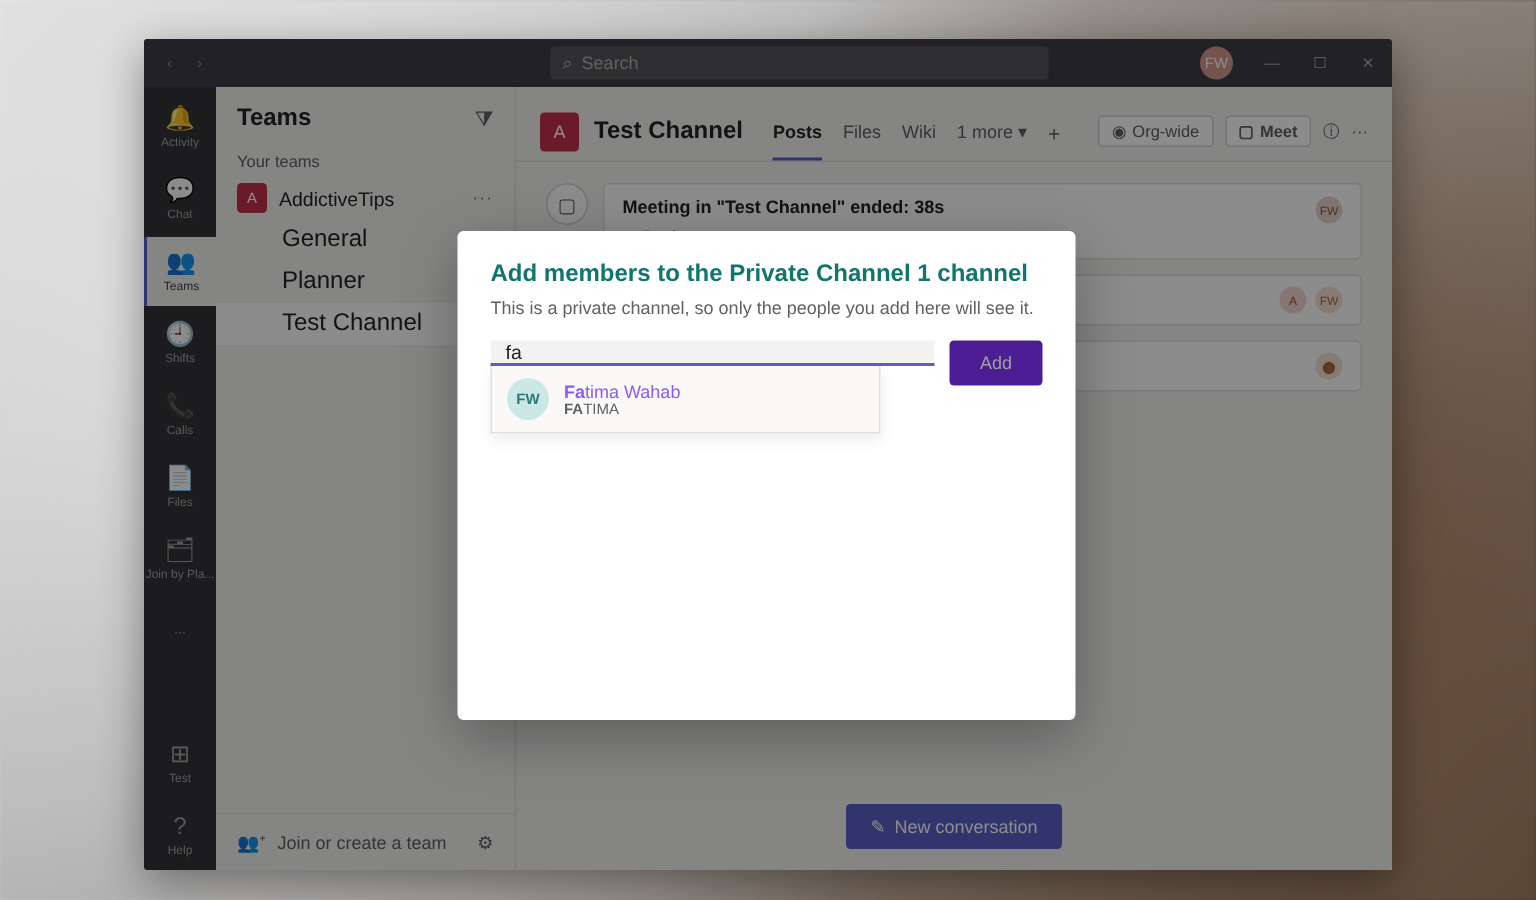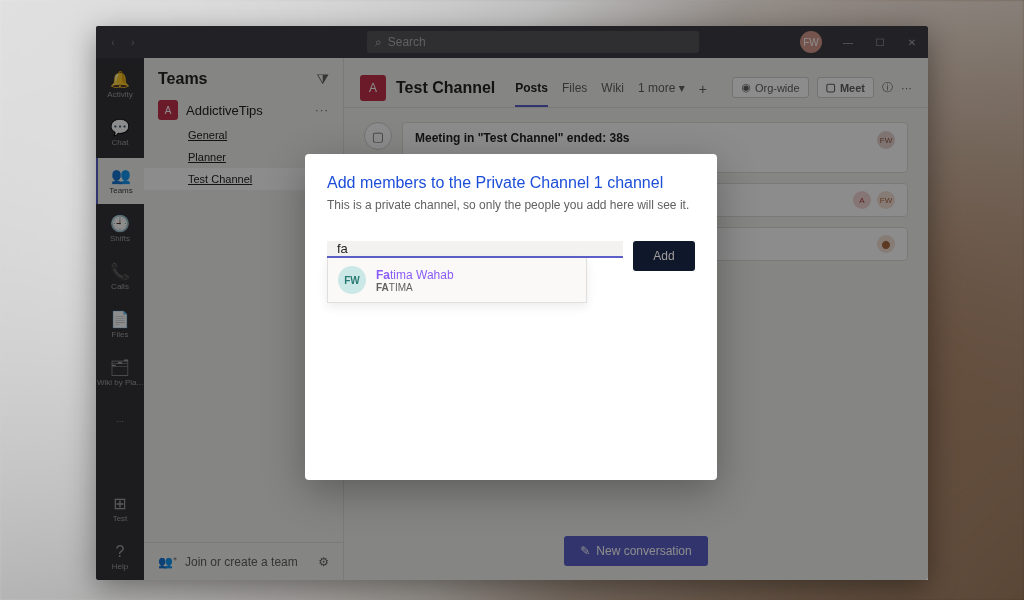--- a/index.html
+++ b/index.html
@@ -64,21 +64,21 @@
     width:200px; background:#f3f2f1; border-right:1px solid #e1dfdd;
     display:flex; flex-direction:column;
   }
   .sidebar-header { display:flex; align-items:center; justify-content:space-between; padding:12px 14px 8px; }
   .sidebar-header h2 { font-size:16px; font-weight:700; color:#252423;}
   .sidebar-header .filter { color:#616161; font-size:14px; }
   .sidebar-sub { font-size:11px; color:#616161; padding:6px 14px 4px; }
   .team-row { display:flex; align-items:center; padding:4px 14px; gap:8px; font-size:13px; color:#252423;}
   .team-row .sq { width:20px;height:20px;background:#c4314b;border-radius:3px;color:#fff;font-size:10px;display:flex;align-items:center;justify-content:center;}
   .team-row .dots { margin-left:auto; color:#616161; letter-spacing:1px; font-size:11px;}
-  .chan { font-size:11px; color:#252423; padding:5px 14px 5px 44px;text-decoration:underline;}
+  .chan { font-size:16px; color:#252423; padding:5px 14px 5px 44px;}
   .chan.active { background:#fff; font-weight:400;}
   .sidebar-footer { margin-top:auto; display:flex; align-items:center; gap:8px; padding:10px 14px; font-size:12px; color:#616161; border-top:1px solid #e1dfdd;}
   .sidebar-footer .gear { margin-left:auto; }
   .main { flex:1; background:#f3f2f1; display:flex; flex-direction:column; }
   .main-header { display:flex; align-items:center; padding:10px 16px 0; gap:10px; border-bottom:1px solid #e1dfdd; height:50px;}
   .main-header .sq { width:26px;height:26px;background:#c4314b;border-radius:3px;color:#fff;font-size:12px;display:flex;align-items:center;justify-content:center;}
   .main-header h2 { font-size:16px; font-weight:700; color:#252423;}
   .tabs { display:flex; gap:14px; margin-left:10px; font-size:12px; color:#616161; align-self:stretch; align-items:flex-end; padding-bottom:0;}
   .tab { padding-bottom:10px; border-bottom:2px solid transparent;}
   .tab.active { border-bottom-color:#5b5fc7; color:#252423; font-weight:600;}
@@ -103,29 +103,29 @@
   .scrim { position:absolute; inset:0; background:rgba(0,0,0,0.45); }
   .modal {
     position:absolute;
     left:209px; top:128px;
     width:412px; height:326px;
     background:#fff; border-radius:4px;
     box-shadow:0 12px 40px rgba(0,0,0,0.3);
     padding:20px 22px 16px;
     display:flex; flex-direction:column;
   }
-  .modal h3 { font-size:16px; font-weight:400; color:#1d4ed8; margin-bottom:6px;}
-  .modal p { font-size:12px; color:#616161; margin-bottom:29px;}
+  .modal h3 { font-size:16px; font-weight:700; color:#0f766e; margin-bottom:6px;}
+  .modal p { font-size:12px; color:#616161; margin-bottom:15px;}
   .modal-row { display:flex; gap:10px; align-items:flex-start; margin-bottom:0;}
   .modal-input {
     flex:1; height:30px; border:none; border-bottom:2px solid #5b5fc7;
     background:#f3f2f1; padding:0 10px; font-size:13px; color:#252423;
   }
   .modal-add {
-    width:62px; height:30px; background:#0f172a; color:#a19f9d;
+    width:62px; height:30px; background:#4c1d95; color:#a19f9d;
     border-radius:3px; font-size:12px; display:flex;align-items:center;justify-content:center;
   }
   .suggest {
     width: 260px;
     margin-top:0;
     border:1px solid #e1dfdd; border-top:none;
     box-shadow:0 4px 10px rgba(0,0,0,0.08);
   }
   .suggest-item {
     display:flex; align-items:center; gap:10px;
@@ -183,41 +183,42 @@
       <div class="rail-item">
           <span class="ricon">📞</span>
           <span>Calls</span>
         </div>
       <div class="rail-item">
           <span class="ricon">📄</span>
           <span>Files</span>
         </div>
       <div class="rail-item">
           <span class="ricon">🗂</span>
-          <span>Wiki by Pla...</span>
+          <span>Join by Pla...</span>
         </div>
       <div class="rail-item">
           <span>···</span>
         </div>
       <div class="rail-spacer"></div>
       <div class="rail-item">
           <span class="ricon">⊞</span>
           <span>Test</span>
         </div>
       <div class="rail-item">
           <span class="ricon">?</span>
           <span>Help</span>
         </div>
     </div>
 
     <div class="sidebar">
       <div class="sidebar-header">
         <h2>Teams</h2>
         <span class="filter">⧩</span>
       </div>
+      <div class="sidebar-sub">Your teams</div>
       <div class="team-row">
         <div class="sq">A</div>
         <span>AddictiveTips</span>
         <span class="dots">···</span>
       </div>
       <div class="chan">General</div>
       <div class="chan">Planner</div>
       <div class="chan active">Test Channel</div>
       <div class="sidebar-footer">
         <span>👥⁺</span>

